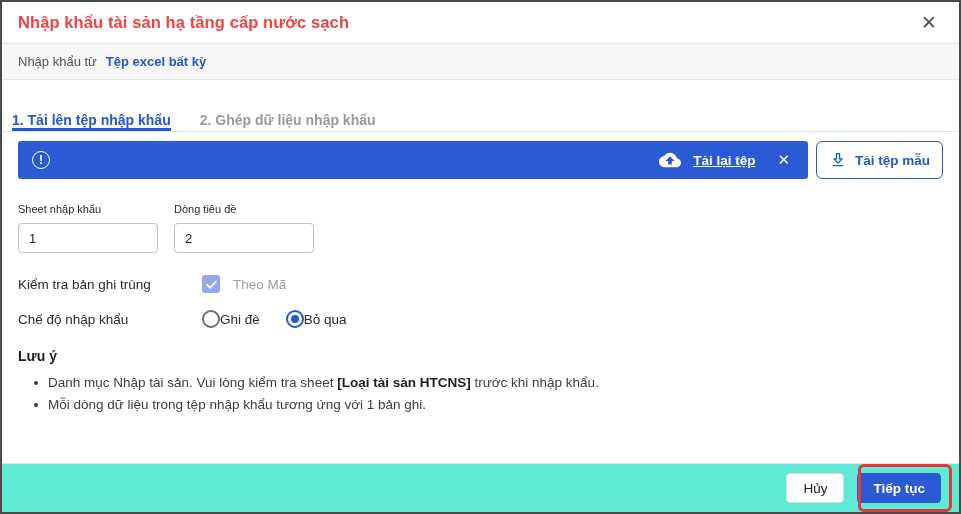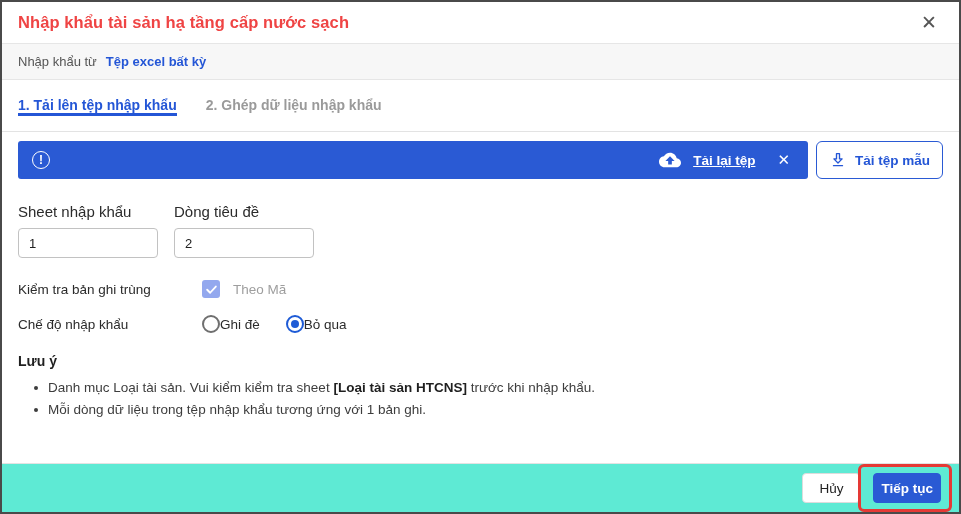--- a/index.html
+++ b/index.html
@@ -25,22 +25,22 @@
   
   .source-row {
     height:36px; display:flex; align-items:center; gap:9px;
     padding:0 16px; background:#f7f7f7; border-bottom:1px solid #e6e6e6;
   }
   .source-row .lbl { font-size:13px; color:#555; }
   .source-row .lnk { font-size:13px; font-weight:700; color:#2456d6; text-decoration:none; cursor:pointer; }
 
   
   .tabs {
-    height:52px; display:flex; align-items:center; gap:29px;
-    padding:0 16px; border-bottom:1px solid #e3e3e3; background:#fff;
+    height:52px; display:flex; align-items:flex-end; gap:29px;
+    padding:0 10px; border-bottom:1px solid #e3e3e3; background:#fff;
   }
   .tab {
     display:flex; align-items:center; font-size:14px; font-weight:700;
     color:#9a9a9a; cursor:pointer; border-bottom:3px solid transparent; padding-top:2px;
   }
   .tab.active { color:#2456d6; border-bottom-color:#2456d6; }
 
   
   .content { padding:0 16px; }
 
@@ -66,21 +66,21 @@
   .tpl-btn {
     width:127px; height:38px; background:#fff; border:1px solid #2a5ad4; border-radius:6px;
     display:flex; align-items:center; justify-content:center; gap:8px;
     color:#2456d6; font-size:13.5px; font-weight:600; cursor:pointer;
   }
   .dl-ic { width:18px; height:18px; display:block; }
 
   
   .fields-row { display:flex; gap:16px; margin-top:24px; }
   .field { width:140px; }
-  .field label { display:block; font-size:15px; color:#2b2b2b; margin-bottom:8px; }
+  .field label { display:block; font-size:11px; color:#2b2b2b; margin-bottom:8px; }
   .field input {
     width:140px; height:30px; border:1px solid #c2c2c2; border-radius:4px;
     padding:0 10px; font-size:13px; color:#212121; outline:none;
     font-family:"Liberation Sans","DejaVu Sans",sans-serif;
   }
 
   
   .opt-row { display:flex; align-items:center; margin-top:22px; }
   .opt-row.second { margin-top:17px; }
   .opt-label { width:184px; font-size:13.5px; color:#2b2b2b; flex:0 0 auto; }
@@ -120,21 +120,21 @@
     position:absolute; left:0; right:0; bottom:0; height:49px;
     border-top:1px solid #e3e3e3; background:#5eead4;
     display:flex; align-items:center; justify-content:flex-end; gap:13px; padding-right:18px;
   }
   .btn-cancel {
     height:30px; padding:0 16px; background:#fff; border:1px solid #dcdcdc; border-radius:4px;
     font-size:13.5px; color:#212121; cursor:pointer;
     font-family:"Liberation Sans","DejaVu Sans",sans-serif;
   }
   .btn-continue {
-    height:30px; padding:0 7px; background:#2a5ad4; border:1px solid #2a5ad4; border-radius:4px;
+    height:30px; padding:0 15px; background:#2a5ad4; border:1px solid #2a5ad4; border-radius:4px;
     font-size:13.5px; font-weight:600; color:#fff; cursor:pointer;
     font-family:"Liberation Sans","DejaVu Sans",sans-serif;
   }
   .annotation-rect {
     position:absolute; left:856px; top:462px; width:94px; height:48px;
     border:3px solid #e53935; border-radius:6px; pointer-events:none; z-index:5;
   }
 </style>
 </head>
 <body>
@@ -205,21 +205,21 @@
         <span class="radio-text">Ghi đè</span>
       </span>
       <span class="radio-group">
         <span class="radio sel"></span>
         <span class="radio-text">Bỏ qua</span>
       </span>
     </div>
 
     <div class="notes-title">Lưu ý</div>
     <ul class="notes-list">
-      <li><span>Danh mục Loại tài sản. Vui kiểm kiểm tra sheet </span><span class="note-bold">[Loại tài sản HTCNS]</span><span> trước khi nhập khẩu.</span></li>
+      <li><span>Danh mục Nhập tài sản. Vui lòng kiểm tra sheet </span><span class="note-bold">[Loại tài sản HTCNS]</span><span> trước khi nhập khẩu.</span></li>
       <li><span>Mỗi dòng dữ liệu trong tệp nhập khẩu tương ứng với 1 bản ghi.</span></li>
     </ul>
   </div>
 
   <div class="footer">
     <button class="btn-cancel">Hủy</button>
     <button class="btn-continue">Tiếp tục</button>
   </div>
 
   <div class="annotation-rect"></div>

